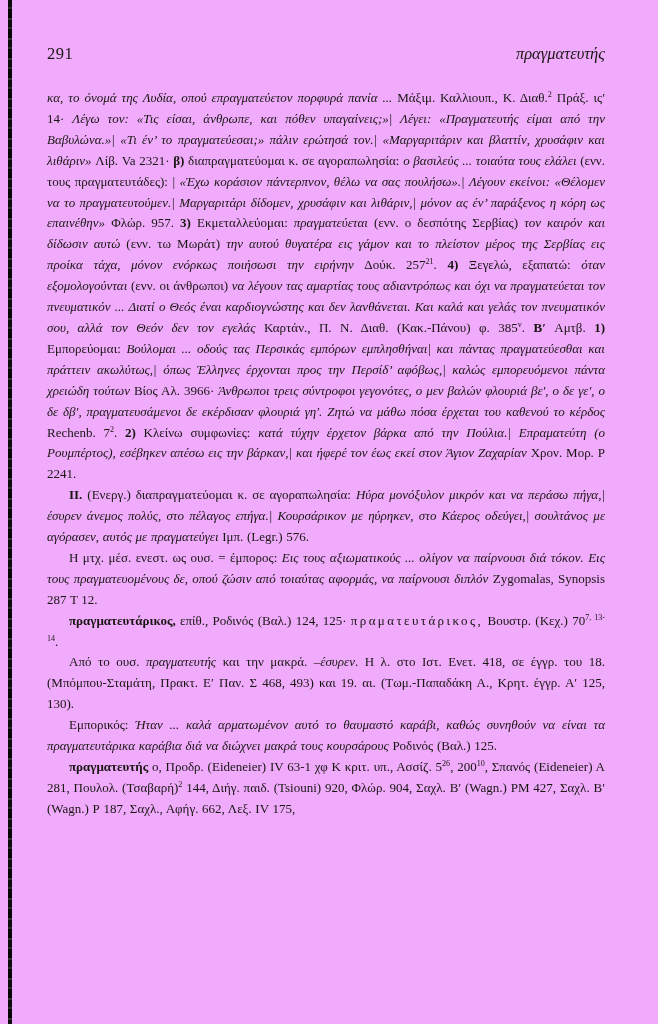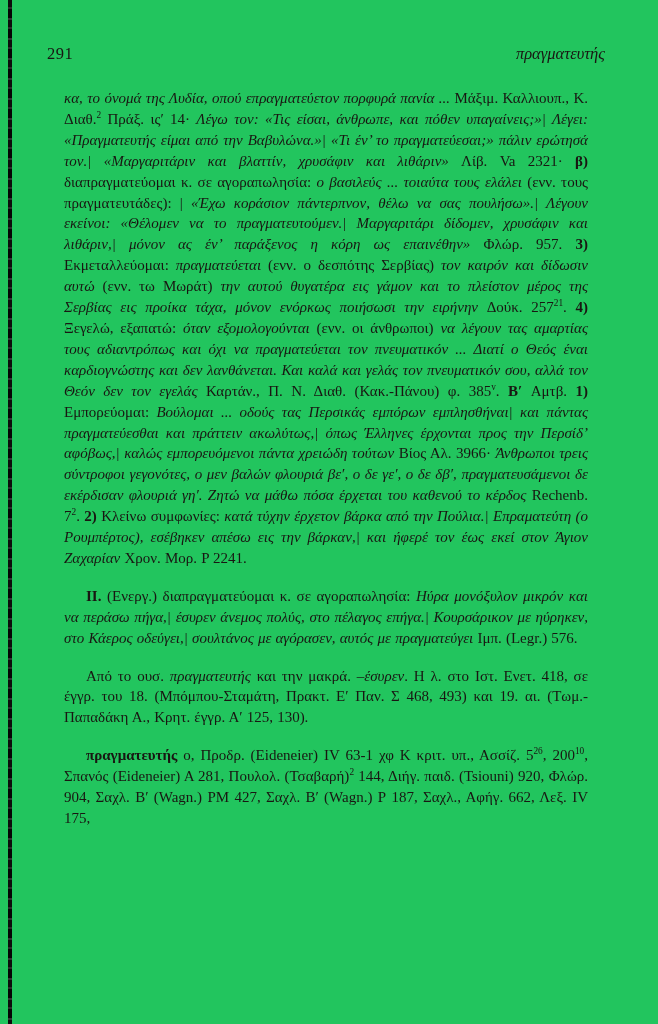--- a/index.html
+++ b/index.html
@@ -13,21 +13,21 @@
     overflow: hidden;
     font-family: "Liberation Serif", "DejaVu Serif", serif;
     color: #191612;
   }
   .page {
     position: relative;
     width: 658px;
     height: 1024px;
     box-sizing: border-box;
     padding: 44px 53px 0 47px;
-    background: #22c55e;
+    background: #f0abfc;
   }
   .binding-bar {
     position: absolute;
     left: 8px;
     top: 0;
     bottom: 0;
     width: 4px;
     background: repeating-linear-gradient(
       to bottom,
       #0c0c0c 0px, #0c0c0c 7px,
@@ -43,23 +43,23 @@
     font-size: 16.5px;
     margin-bottom: 24px;
   }
   .page-number {
     letter-spacing: 0.5px;
   }
   .running-head {
     font-style: italic;
   }
   .body-text p.para {
-    margin: 17px;
+    margin: 0;
     text-align: justify;
-    font-size: 15px;
+    font-size: 13px;
     line-height: 20.9px;
     word-spacing: 0.4px;
     font-family: Liberation Serif, serif;
   }
   .para.indent { text-indent: 22px; }
   .para.gap    { margin-top: 20px; }
   .seg-n  { font-style: normal; }
   .seg-i  { font-style: italic; }
   .seg-b  { font-weight: bold; }
   .seg-sup {
@@ -76,16 +76,19 @@
   <div class="binding-bar"></div>
 
   <div class="page-header">
     <span class="page-number">291</span>
     <span class="running-head">πραγματευτής</span>
   </div>
 
   <div class="body-text">
       <p class="para"><span class="seg-i">κα, το όνομά της Λυδία, οπού επραγματεύετον πορφυρά πανία ... </span><span class="seg-n">Μάξιμ. Καλλιουπ., Κ. Διαθ.</span><span class="seg-sup">2</span><span class="seg-n"> Πράξ. ις′ 14· </span><span class="seg-i">Λέγω τον: «Τις είσαι, άνθρωπε, και πόθεν υπαγαίνεις;»| Λέγει: «Πραγματευτής είμαι από την Βαβυλώνα.»| «Τι έν’ το πραγματεύεσαι;» πάλιν ερώτησά τον.| «Μαργαριτάριν και βλαττίν, χρυσάφιν και λιθάριν» </span><span class="seg-n">Λίβ. Va 2321· </span><span class="seg-b">β) </span><span class="seg-n">διαπραγματεύομαι κ. σε αγοραπωλησία: </span><span class="seg-i">ο βασιλεύς ... τοιαύτα τους ελάλει </span><span class="seg-n">(ενν. τους πραγματευτάδες): | </span><span class="seg-i">«Έχω κοράσιον πάντερπνον, θέλω να σας πουλήσω».| Λέγουν εκείνοι: «Θέλομεν να το πραγματευτούμεν.| Μαργαριτάρι δίδομεν, χρυσάφιν και λιθάριν,| μόνον ας έν’ παράξενος η κόρη ως επαινέθην» </span><span class="seg-n">Φλώρ. 957. </span><span class="seg-b">3) </span><span class="seg-n">Εκμεταλλεύομαι: </span><span class="seg-i">πραγματεύεται </span><span class="seg-n">(ενν. ο δεσπότης Σερβίας) </span><span class="seg-i">τον καιρόν και δίδωσιν αυτώ </span><span class="seg-n">(ενν. τω Μωράτ) </span><span class="seg-i">την αυτού θυγατέρα εις γάμον και το πλείστον μέρος της Σερβίας εις προίκα τάχα, μόνον ενόρκως ποιήσωσι την ειρήνην </span><span class="seg-n">Δούκ. 257</span><span class="seg-sup">21</span><span class="seg-n">. </span><span class="seg-b">4) </span><span class="seg-n">Ξεγελώ, εξαπατώ: </span><span class="seg-i">όταν εξομολογούνται </span><span class="seg-n">(ενν. οι άνθρωποι) </span><span class="seg-i">να λέγουν τας αμαρτίας τους αδιαντρόπως και όχι να πραγματεύεται τον πνευματικόν ... Διατί ο Θεός έναι καρδιογνώστης και δεν λανθάνεται. Και καλά και γελάς τον πνευματικόν σου, αλλά τον Θεόν δεν τον εγελάς </span><span class="seg-n">Καρτάν., Π. Ν. Διαθ. (Κακ.-Πάνου) φ. 385</span><span class="seg-sup">v</span><span class="seg-n">. </span><span class="seg-b">Β′ </span><span class="seg-n">Αμτβ. </span><span class="seg-b">1) </span><span class="seg-n">Εμπορεύομαι: </span><span class="seg-i">Βούλομαι ... οδούς τας Περσικάς εμπόρων εμπλησθήναι| και πάντας πραγματεύεσθαι και πράττειν ακωλύτως,| όπως Έλληνες έρχονται προς την Περσίδ’ αφόβως,| καλώς εμπορευόμενοι πάντα χρειώδη τούτων </span><span class="seg-n">Βίος Αλ. 3966· </span><span class="seg-i">Άνθρωποι τρεις σύντροφοι γεγονότες, ο μεν βαλών φλουριά βε′, ο δε γε′, ο δε δβ′, πραγματευσάμενοι δε εκέρδισαν φλουριά γη′. Ζητώ να μάθω πόσα έρχεται του καθενού το κέρδος </span><span class="seg-n">Rechenb. 7</span><span class="seg-sup">2</span><span class="seg-n">. </span><span class="seg-b">2) </span><span class="seg-n">Κλείνω συμφωνίες: </span><span class="seg-i">κατά τύχην έρχετον βάρκα από την Πούλια.| Επραματεύτη (ο Ρουμπέρτος), εσέβηκεν απέσω εις την βάρκαν,| και ήφερέ τον έως εκεί στον Άγιον Ζαχαρίαν </span><span class="seg-n">Χρον. Μορ. P 2241.</span></p>
       <p class="para indent"><span class="seg-b">II. </span><span class="seg-n">(Ενεργ.) διαπραγματεύομαι κ. σε αγοραπωλησία: </span><span class="seg-i">Ηύρα μονόξυλον μικρόν και να περάσω πήγα,| έσυρεν άνεμος πολύς, στο πέλαγος επήγα.| Κουρσάρικον με ηύρηκεν, στο Κάερος οδεύγει,| σουλτάνος με αγόρασεν, αυτός με πραγματεύγει </span><span class="seg-n">Ιμπ. (Legr.) 576.</span></p>
+      <p class="para indent"><span class="seg-n">Η μτχ. μέσ. ενεστ. ως ουσ. = έμπορος: </span><span class="seg-i">Εις τους αξιωματικούς ... ολίγον να παίρνουσι διά τόκον. Εις τους πραγματευομένους δε, οπού ζώσιν από τοιαύτας αφορμάς, να παίρνουσι διπλόν </span><span class="seg-n">Zygomalas, Synopsis 287 T 12.</span></p>
+      <p class="para indent gap"><span class="seg-b">πραγματευτάρικος, </span><span class="seg-n">επίθ., Ροδινός (Βαλ.) 124, 125· </span><span class="seg-sp">πραματευτάρικος,</span><span class="seg-n"> Βουστρ. (Κεχ.) 70</span><span class="seg-sup">7, 13-14</span><span class="seg-n">.</span></p>
       <p class="para indent"><span class="seg-n">Από το ουσ. </span><span class="seg-i">πραγματευτής </span><span class="seg-n">και την μακρά. </span><span class="seg-i">–έσυρεν</span><span class="seg-n">. Η λ. στο Ιστ. Ενετ. 418, σε έγγρ. του 18. (Μπόμπου-Σταμάτη, Πρακτ. Ε′ Παν. Σ 468, 493) και 19. αι. (Τωμ.-Παπαδάκη Α., Κρητ. έγγρ. Α′ 125, 130).</span></p>
+      <p class="para indent"><span class="seg-n">Εμπορικός: </span><span class="seg-i">Ήταν ... καλά αρματωμένον αυτό το θαυμαστό καράβι, καθώς συνηθούν να είναι τα πραγματευτάρικα καράβια διά να διώχνει μακρά τους κουρσάρους </span><span class="seg-n">Ροδινός (Βαλ.) 125.</span></p>
       <p class="para indent gap"><span class="seg-b">πραγματευτής </span><span class="seg-n">ο, Προδρ. (Eideneier) IV 63-1 χφ Κ κριτ. υπ., Ασσίζ. 5</span><span class="seg-sup">26</span><span class="seg-n">, 200</span><span class="seg-sup">10</span><span class="seg-n">, Σπανός (Eideneier) Α 281, Πουλολ. (Τσαβαρή)</span><span class="seg-sup">2</span><span class="seg-n"> 144, Διήγ. παιδ. (Tsiouni) 920, Φλώρ. 904, Σαχλ. Β′ (Wagn.) ΡΜ 427, Σαχλ. Β′ (Wagn.) Ρ 187, Σαχλ., Αφήγ. 662, Λεξ. IV 175,</span></p>
     </div>
 </div>
 
 </body></html>

